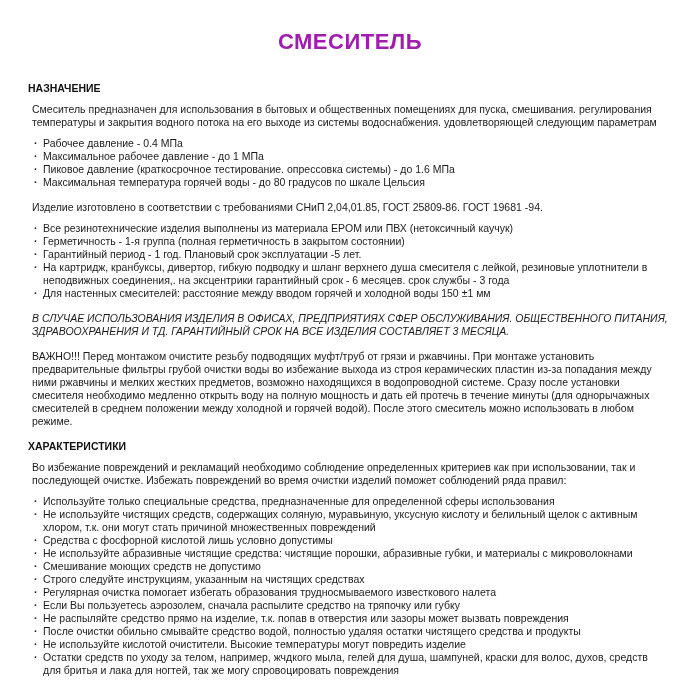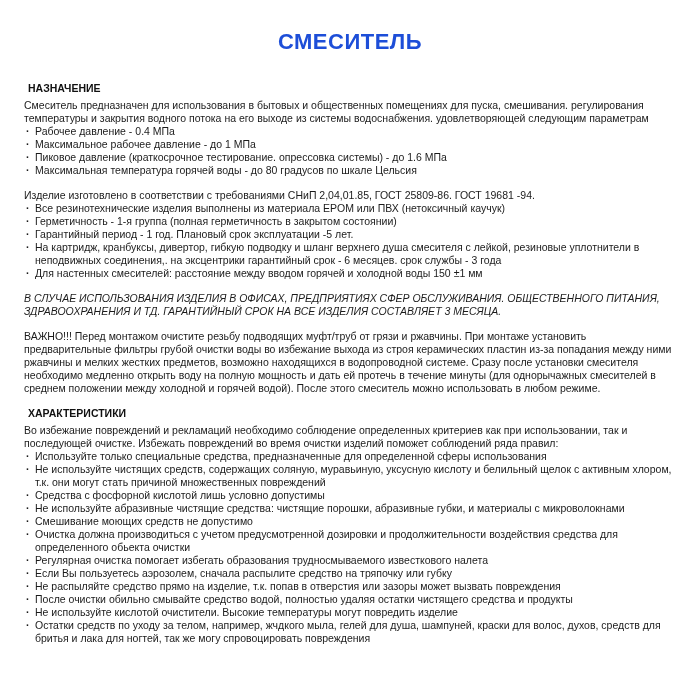--- a/index.html
+++ b/index.html
@@ -18,39 +18,39 @@
     color: #1b1b1b;
     overflow: hidden;
   }
   .doc-title {
     margin: 0 0 28px 0;
     text-align: center;
     font-size: 22px;
     line-height: 24px;
     font-weight: 700;
     letter-spacing: 0.5px;
-    color: #1d4ed8;
+    color: #a21caf;
   }
   .section { margin: 0 0 12px 0; }
   .section-heading {
     margin: 4px;
     font-size: 10.5px;
     line-height: 13px;
     font-weight: 700;
     color: #111111;
   }
   .body-text {
-    margin: 0;
+    margin: 8px;
     font-size: 10.5px;
     line-height: 13px;
     font-weight: 400;
   }
   .caps-note { text-transform: none; font-style: italic; }
   ul.bullet-list {
-    margin: 0;
+    margin: 8px;
     padding: 0;
     list-style: none;
   }
   ul.bullet-list li {
     position: relative;
     padding-left: 11px;
     font-size: 10.5px;
     line-height: 13px;
     font-weight: 400;
   }
@@ -101,21 +101,21 @@
 
   <section class="section">
     <h2 class="section-heading">ХАРАКТЕРИСТИКИ</h2>
     <p class="body-text">Во избежание повреждений и рекламаций необходимо соблюдение определенных критериев как при использовании, так и последующей очистке. Избежать повреждений во время очистки изделий поможет соблюдений ряда правил:</p>
     <ul class="bullet-list">
         <li>Используйте только специальные средства, предназначенные для определенной сферы использования</li>
         <li>Не используйте чистящих средств, содержащих соляную, муравьиную, уксусную кислоту и белильный щелок с активным хлором, т.к. они могут стать причиной множественных повреждений</li>
         <li>Средства с фосфорной кислотой лишь условно допустимы</li>
         <li>Не используйте абразивные чистящие средства: чистящие порошки, абразивные губки, и материалы с микроволокнами</li>
         <li>Смешивание моющих средств не допустимо</li>
-        <li>Очистка должна производиться с учетом предусмотренной дозировки и продолжительности воздействия средства для определенного обьекта очистки</li>
+        <li>Строго следуйте инструкциям, указанным на чистящих средствах</li>
         <li>Регулярная очистка помогает избегать образования трудносмываемого известкового налета</li>
         <li>Если Вы пользуетесь аэрозолем, сначала распылите средство на тряпочку или губку</li>
         <li>Не распыляйте средство прямо на изделие, т.к. попав в отверстия или зазоры может вызвать повреждения</li>
         <li>После очистки обильно смывайте средство водой, полностью удаляя остатки чистящего средства и продукты</li>
         <li>Не используйте кислотой очистители. Высокие температуры могут повредить изделие</li>
         <li>Остатки средств по уходу за телом, например, жчдкого мыла, гелей для душа, шампуней, краски для волос, духов, средств для бритья и лака для ногтей, так же могу спровоцировать повреждения</li>
       </ul>
   </section>
 
 </div>

